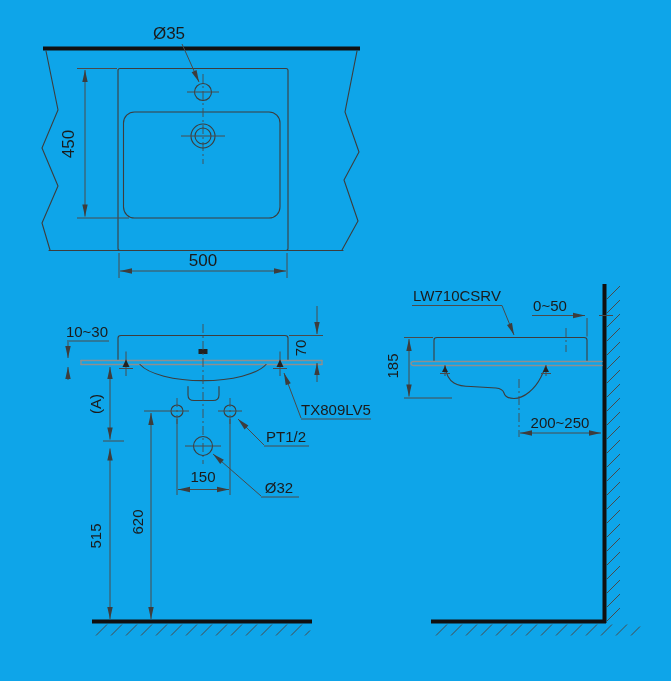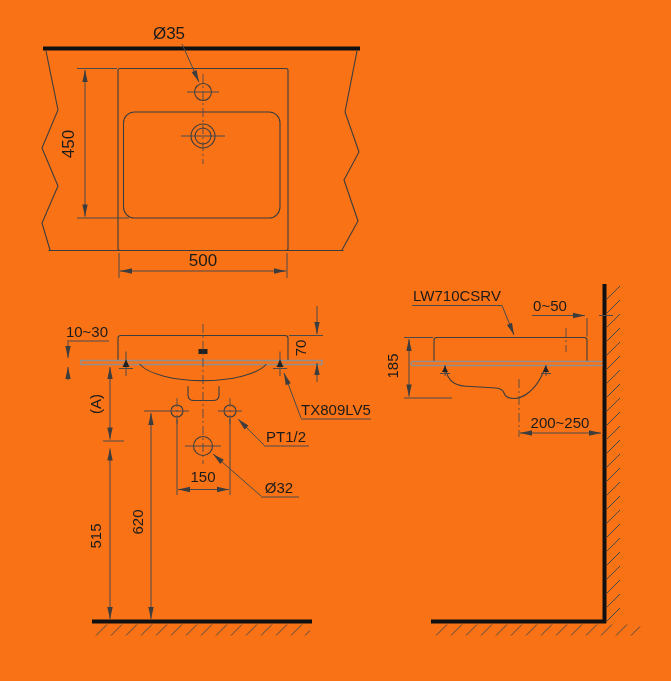--- a/index.html
+++ b/index.html
@@ -1,16 +1,16 @@
 <!DOCTYPE html>
 <html><head>
 <meta charset="utf-8">
 <style>
   html,body{margin:0;padding:0;background:#ffffff;}
-  .canvas{position:relative;width:671px;height:681px;background:#f97316;overflow:hidden;text-align:right;}
+  .canvas{position:relative;width:671px;height:681px;background:#0ea5e9;overflow:hidden;text-align:right;}
   svg{display:block;}
   .thin{stroke:#3d3d3d;stroke-width:1.1;fill:none;stroke-linecap:round;}
   .gray{stroke:#8f8f8f;stroke-width:1.3;fill:none;stroke-linecap:round;}
   .thick{stroke:#101010;stroke-width:4;fill:none;}
   .dim{stroke:#4a4a4a;stroke-width:1;fill:none;}
   .cl{stroke:#4a4a4a;stroke-width:0.9;stroke-dasharray:9 3 2 3;fill:none;}
   .hatch{stroke:#4a4a4a;stroke-width:1;}
   .ink{fill:#222222;stroke:none;}
   text{font-family:"Liberation Sans",sans-serif;fill:#1b1b1b;}
   .t17{font-size:17px;}

